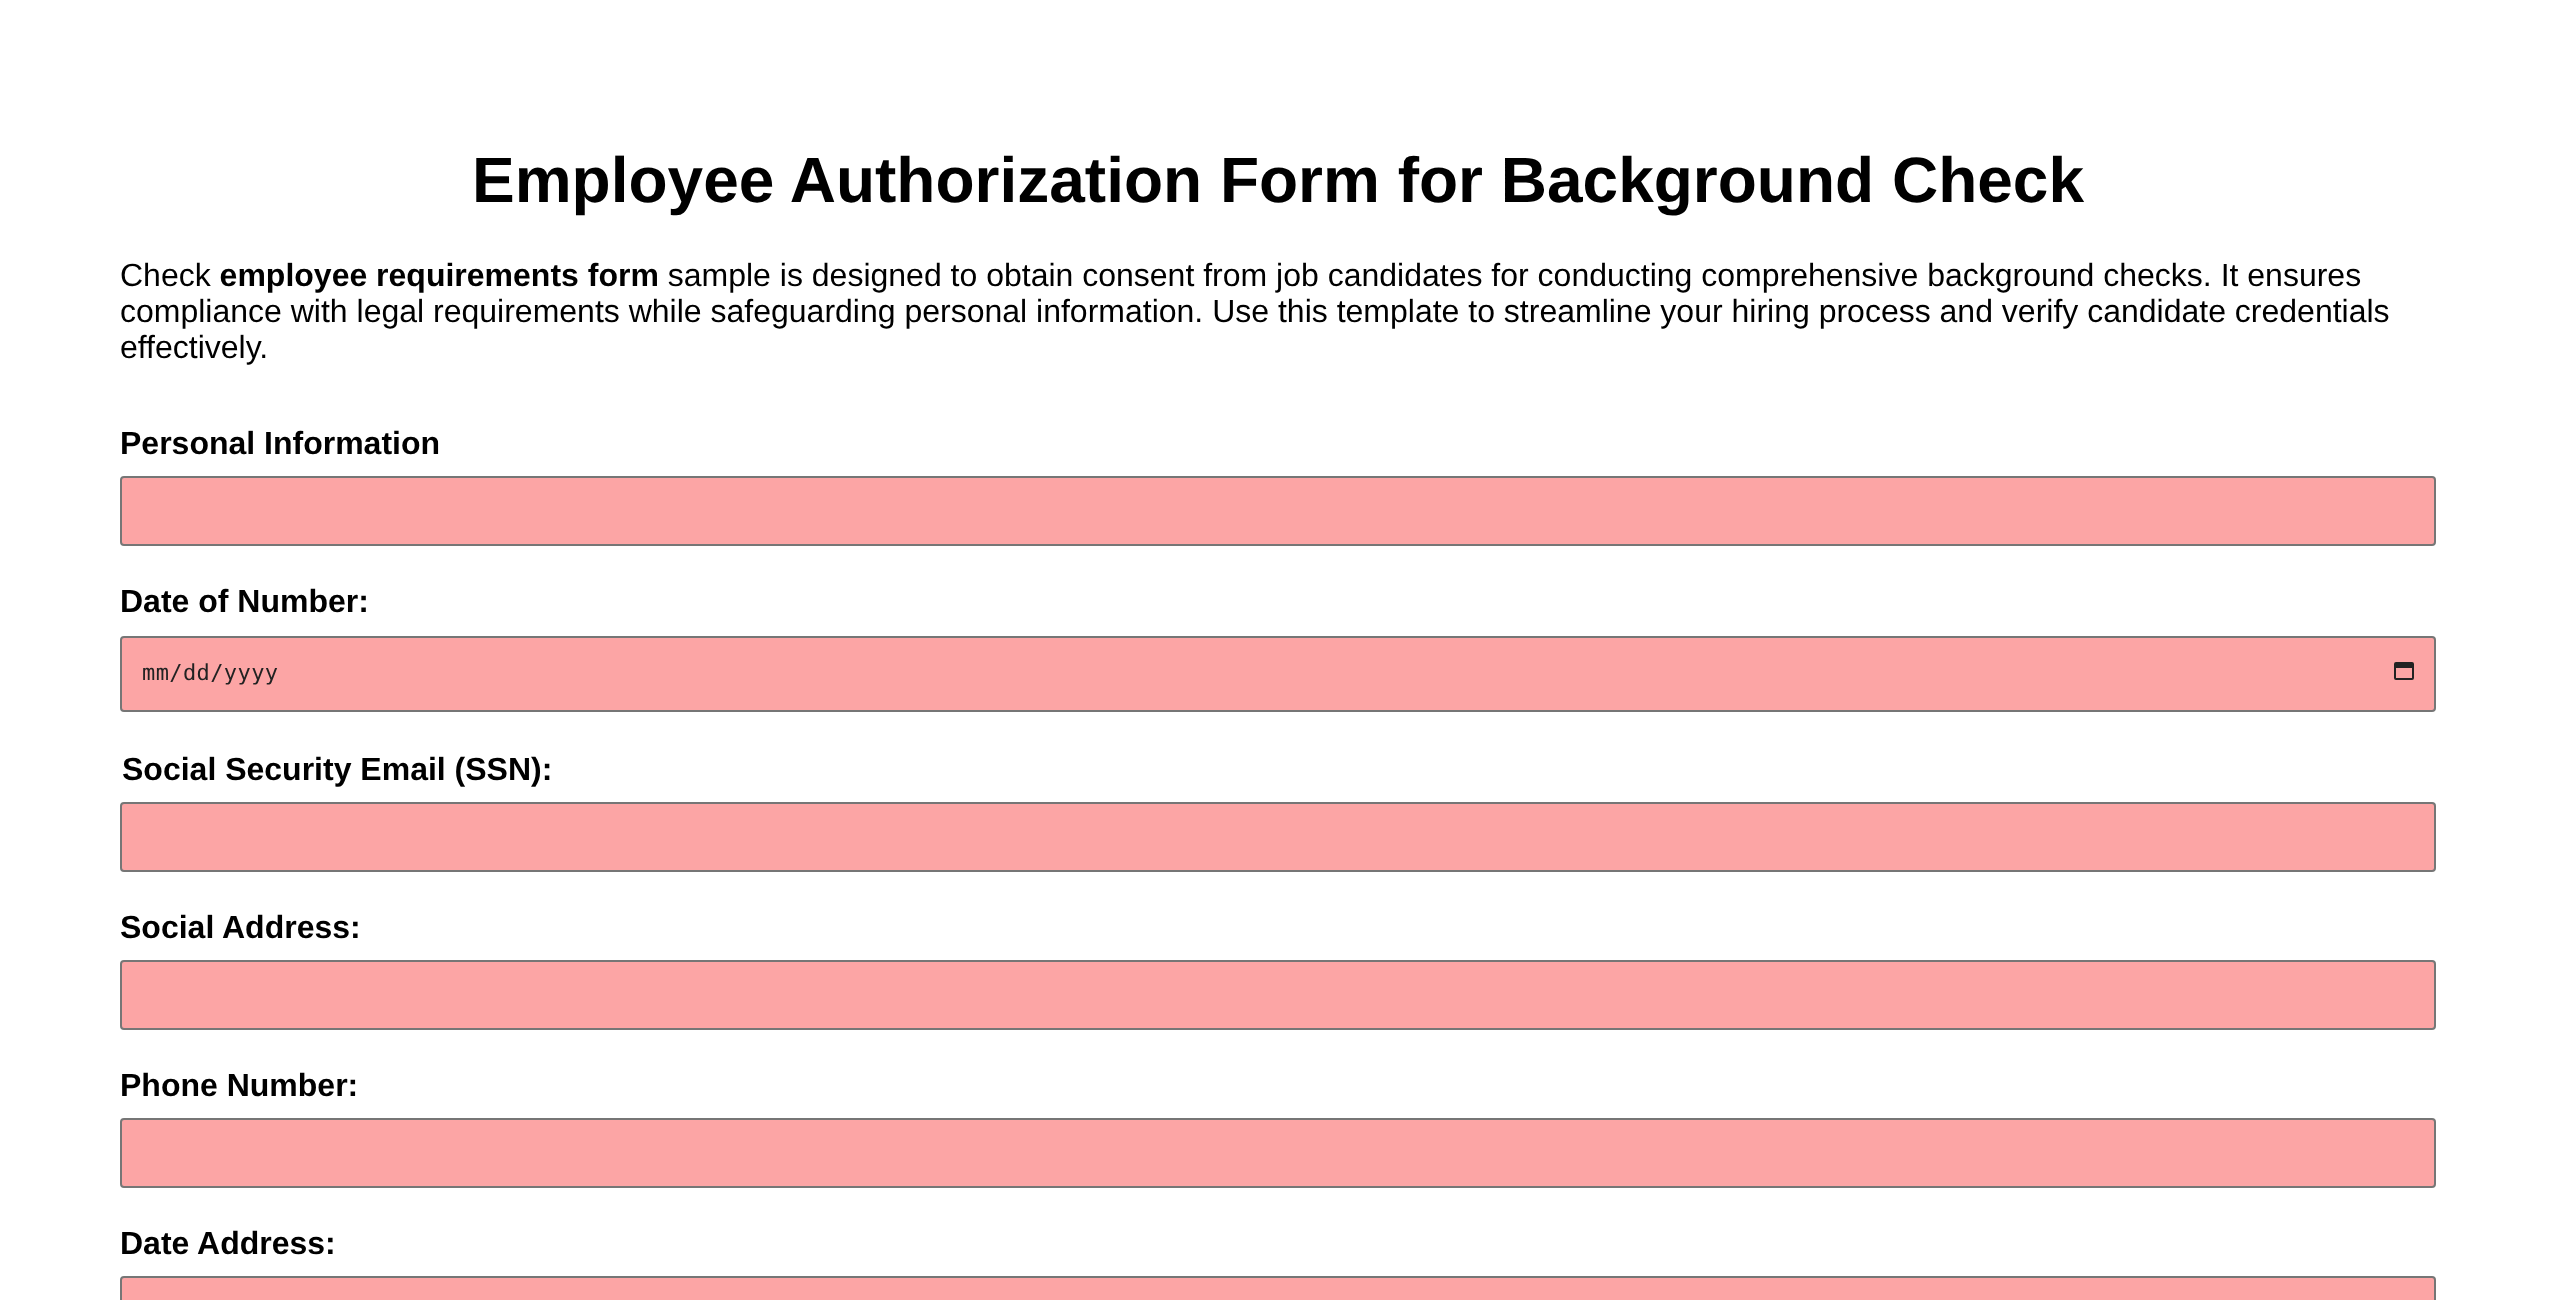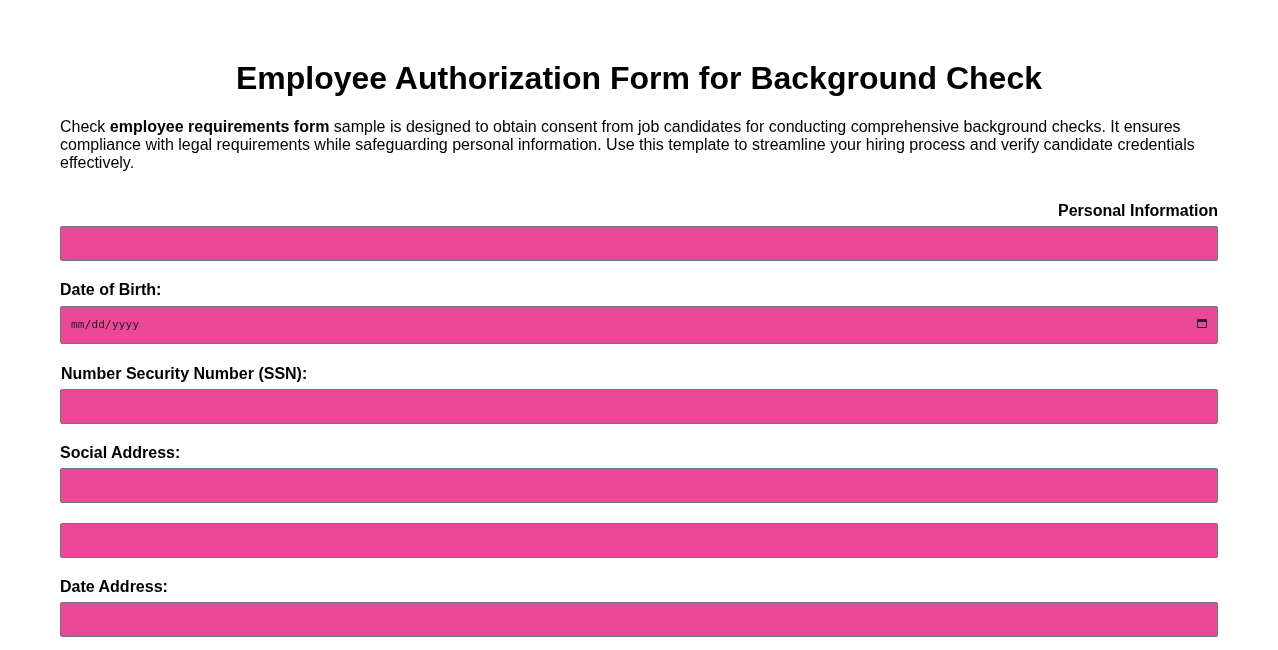--- a/index.html
+++ b/index.html
@@ -13,59 +13,58 @@
       overflow: hidden;
       font-family: "Liberation Sans", sans-serif;
       color: #000;
     }
     .container {
       position: relative;
       margin-left: 60px;
       width: 1158px;
     }
     h1 {
-      margin: 0;
+      margin: 12px;
       padding-top: 58px;
       height: 40px;
       font-size: 32px;
       line-height: 40px;
       font-weight: bold;
       text-align: center;
     }
     .intro {
       margin: 0;
       margin-top: 20px;
       font-size: 16px;
       line-height: 18px;
     }
     .intro b { font-weight: bold; }
     .section-title {
       margin-top: 30px;
       font-size: 16px;
       font-weight: bold;
       line-height: 18px;
-      text-align: right;
     }
     .field-label {
       display: block;
       font-size: 16px;
       font-weight: bold;
       line-height: 18px;
     }
     .field-label.ssn { margin-left: 1px; }
     .field-input {
       display: block;
       box-sizing: border-box;
       width: 1158px;
       height: 35px;
       margin-top: 6px;
       margin-bottom: 20px;
       border: 1px solid #767676;
       border-radius: 2px;
-      background: #ec4899;
+      background: #fca5a5;
       padding: 0 10px;
       font-family: "Liberation Sans", sans-serif;
       font-size: 13px;
     }
     .date-input {
       position: relative;
       height: 38px;
       margin-top: 7px;
       margin-bottom: 21px;
     }
@@ -96,30 +95,31 @@
 <div class="container">
   <h1>Employee Authorization Form for Background Check</h1>
 
   <p class="intro"><span>Check </span><b>employee requirements form</b><span> sample is designed to obtain consent from job candidates for conducting comprehensive background checks. It ensures compliance with legal requirements while safeguarding personal information. Use this template to streamline your hiring process and verify candidate credentials effectively.</span></p>
 
   <form>
     <div class="section-title">Personal Information</div>
 
     <input class="field-input" type="text" style="">
 
-    <label class="field-label">Date of Birth:</label>
+    <label class="field-label">Date of Number:</label>
     <div class="field-input date-input">
       <span class="date-placeholder">mm/dd/yyyy</span>
       <span class="calendar-icon"></span>
     </div>
 
-    <label class="field-label ssn">Number Security Number (SSN):</label>
+    <label class="field-label ssn">Social Security Email (SSN):</label>
     <input class="field-input" type="text" style="">
 
     <label class="field-label">Social Address:</label>
     <input class="field-input" type="text" style="">
 
+    <label class="field-label">Phone Number:</label>
     <input class="field-input" type="tel" style="">
 
     <label class="field-label">Date Address:</label>
     <input class="field-input" type="email" style="">
   </form>
 </div>
 
 </body></html>

